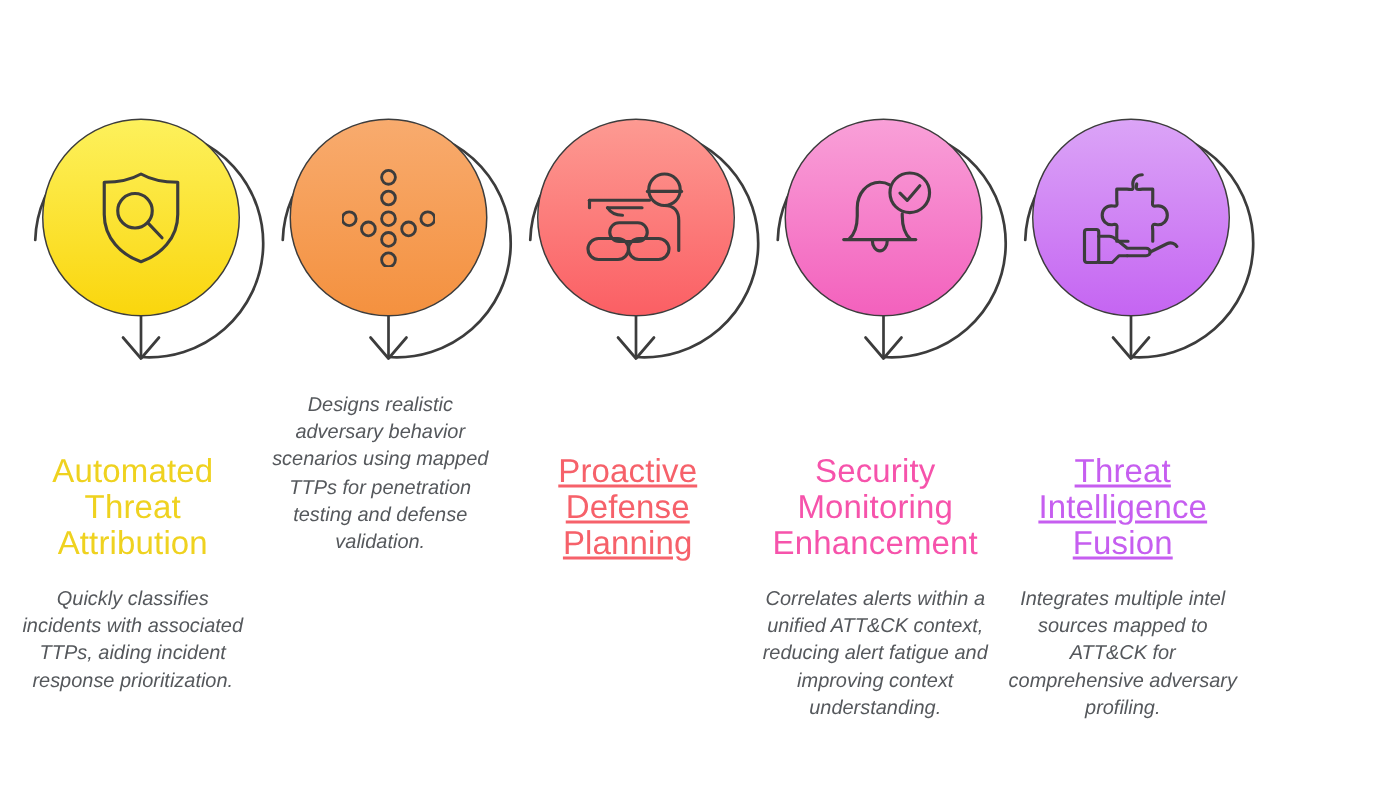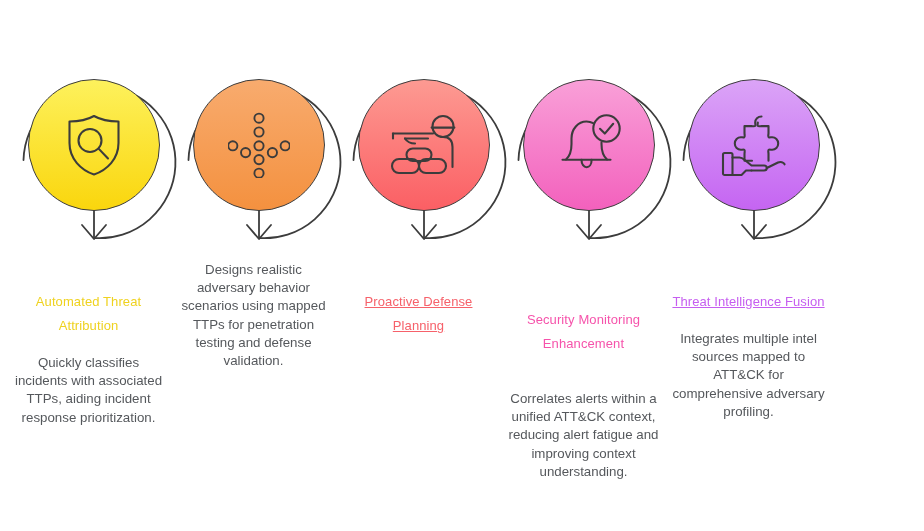--- a/index.html
+++ b/index.html
@@ -69,34 +69,35 @@
     justify-content: center;
   }
   .icon-holder svg {
     display: block;
   }
 
   
   .title {
     width: 162px;
     text-align: center;
-    font-size: 13px;
+    font-size: 22px;
     line-height: 24px;
     font-weight: 400;
-    margin-top: 45px;
+    margin-top: 57px;
     letter-spacing: 0.1px;
   }
 
   .desc {
     width: 156px;
     text-align: center;
     font-size: 13.3px;
     line-height: 18.2px;
     color: #55585c;
     margin-top: 16px;
+    font-style: italic;
   }
 </style>
 </head>
 <body>
 
 <div id="board">
     <div class="col" style="left: 6px;">
       <div class="badge">
         <svg class="ring-svg" viewBox="0 0 165 245" style="z-index: 1;">
           <path d="M17.5 160 A76 76 0 1 1 88 238" fill="none" stroke="#3c3c3c" stroke-width="1.8" stroke-linecap="round"></path>
@@ -175,21 +176,21 @@
       <path d="M17 24.5 L40 24.5"></path>
       <path d="M17 24.5 C19.5 28.5 23 29.5 27 29.5"></path>
       <rect x="18.5" y="34.5" width="25" height="12.5" rx="6.25"></rect>
       <rect x="4" y="45" width="27" height="14" rx="7"></rect>
       <rect x="31" y="45" width="27" height="14" rx="7"></rect>
     </svg>
         </div>
       </div>
       <div class="title" style="color: rgb(246, 97, 106); text-decoration: underline;">Proactive Defense Planning</div>
     </div>
-    <div class="col" style="left: 501px; gap: 18px;">
+    <div class="col" style="left: 501px;">
       <div class="badge">
         <svg class="ring-svg" viewBox="0 0 165 245" style="z-index: 1;">
           <path d="M17.5 160 A76 76 0 1 1 88 238" fill="none" stroke="#3c3c3c" stroke-width="1.8" stroke-linecap="round"></path>
           <path d="M88 205 L88 243" fill="none" stroke="#3c3c3c" stroke-width="1.8" stroke-linecap="round" transform="translate(0,-6)"></path>
           <path d="M76 225 L88 239 L100 225" fill="none" stroke="#3c3c3c" stroke-width="1.8" stroke-linecap="round" stroke-linejoin="round"></path>
           <defs>
             <linearGradient id="grad-3" x1="0" y1="0" x2="0" y2="1">
               <stop offset="0%" stop-color="#f9a0d8"></stop>
               <stop offset="100%" stop-color="#f361bd"></stop>
             </linearGradient>

